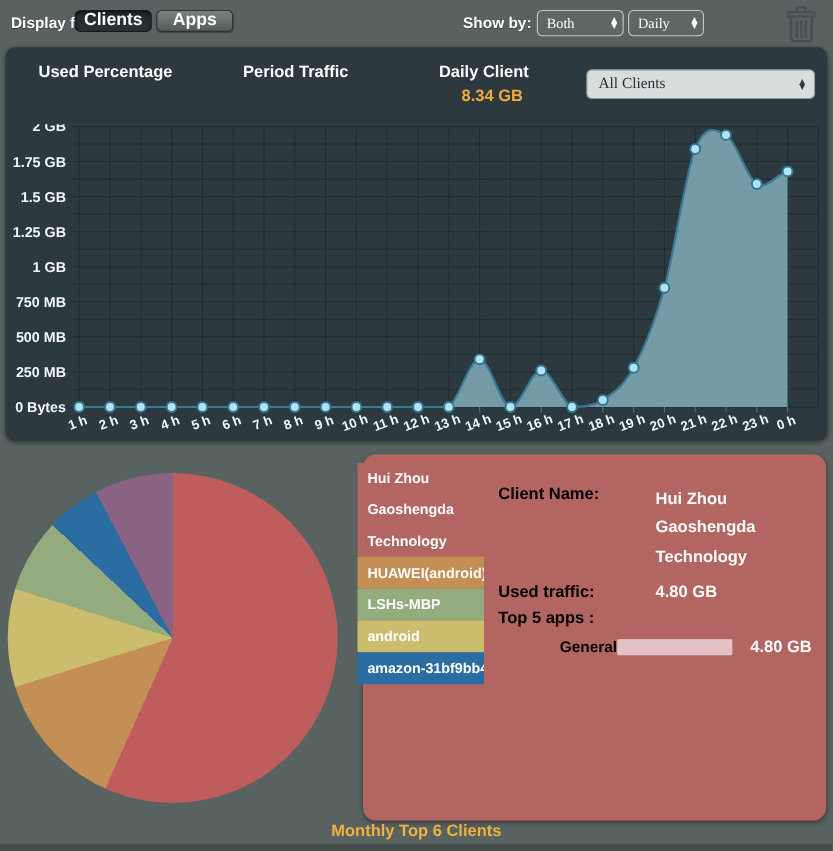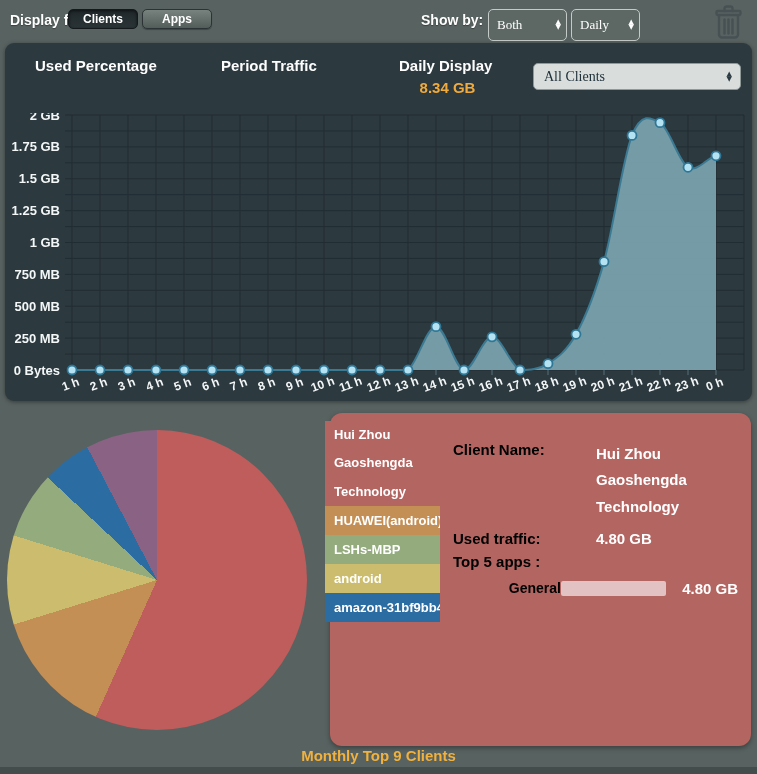--- a/index.html
+++ b/index.html
@@ -7,37 +7,37 @@
   .page {
     position:relative; width:757px; height:774px;
     background:#586260; overflow:hidden;
     font-family:"Liberation Sans", sans-serif;
   }
   
   .topbar { position:absolute; left:0; top:0; width:757px; height:43px; }
   .tb-label { position:absolute; top:12px; color:#fff; font-size:14px; font-weight:bold; text-shadow:0 1px 1px rgba(0,0,0,.35); }
   .btn {
     position:absolute; top:9px; width:70px; height:20px;
-    border-radius:5px; color:#fff; font-size:12px; font-weight:bold;
+    border-radius:5px; color:#fff; font-size:16px; font-weight:bold;
     display:flex; align-items:center; justify-content:center; cursor:pointer;
   }
   .btn-active {
     background:linear-gradient(#20282b,#2a3336);
     border:1px solid #141a1c; box-shadow:inset 0 1px 3px rgba(0,0,0,.6);
   }
   .btn-idle {
     background:linear-gradient(#78827f,#525c59);
     border:1px solid #2c3334; box-shadow:0 1px 1px rgba(0,0,0,.3);
   }
   .select {
     position:absolute; display:flex; align-items:center; justify-content:space-between;
     border-radius:5px; cursor:pointer; font-family:"Liberation Serif", serif;
   }
   .select-dark {
-    top:9px; height:32px; background:#5d6865;
+    top:9px; height:24px; background:#5d6865;
     border:1px solid #c3cac8; color:#fff; font-size:13px; padding:0 5px 0 8px;
   }
   .select-light {
     background:#d9dedd; border:1px solid #8f9997; color:#20313a;
     font-size:14px; padding:0 8px 0 10px;
   }
   .arrows { display:flex; flex-direction:column; align-items:center; line-height:5px; font-size:7px; font-family:"DejaVu Sans", sans-serif; }
   .select-dark .arrows { color:#fff; }
   .select-light .arrows { color:#2a3a42; }
   .trash { position:absolute; left:711px; top:4px; width:35px; height:37px; cursor:pointer; }
@@ -107,21 +107,21 @@
         <line x1="13.5" y1="15.5" x2="13.5" y2="29.5"></line>
         <line x1="17.5" y1="15.5" x2="17.5" y2="29.5"></line>
         <line x1="21.5" y1="15.5" x2="21.5" y2="29.5"></line>
       </g>
     </svg>
   </div>
 
   <div class="panel">
     <span class="tab" style="left:30px;">Used Percentage</span>
     <span class="tab" style="left:216px;">Period Traffic</span>
-    <span class="tab" style="left:394px;">Daily Display</span>
+    <span class="tab" style="left:394px;">Daily Client</span>
     <div class="total">8.34 GB</div>
     <div class="select select-light client-filter">
       <span>All Clients</span>
       <span class="arrows">▲<br>▼</span>
     </div>
     <svg id="traffic-chart" class="chart-svg" width="747" height="288" viewBox="0 0 747 288">
         <line x1="60" y1="2" x2="739" y2="2" stroke="#202d33" stroke-width="1"></line>
         <line x1="60" y1="17.9375" x2="739" y2="17.9375" stroke="#202d33" stroke-width="1"></line>
         <line x1="60" y1="33.875" x2="739" y2="33.875" stroke="#202d33" stroke-width="1"></line>
         <line x1="60" y1="49.8125" x2="739" y2="49.8125" stroke="#202d33" stroke-width="1"></line>
@@ -275,15 +275,15 @@
   </div>
 
   <div class="legend" id="legend">
       <div class="legend-item tall" style="background: rgb(179, 101, 97);">Hui Zhou Gaoshengda Technology</div>
       <div class="legend-item" style="background: rgb(196, 143, 85);">HUAWEI(android)</div>
       <div class="legend-item" style="background: rgb(147, 171, 125);">LSHs-MBP</div>
       <div class="legend-item" style="background: rgb(204, 189, 110);">android</div>
       <div class="legend-item" style="background: rgb(43, 108, 163);">amazon-31bf9bb40</div>
     </div>
 
-  <div class="footer-title">Monthly Top 9 Clients</div>
+  <div class="footer-title">Monthly Top 6 Clients</div>
   <div class="bottom-strip"></div>
 </div>
 
 </body></html>

